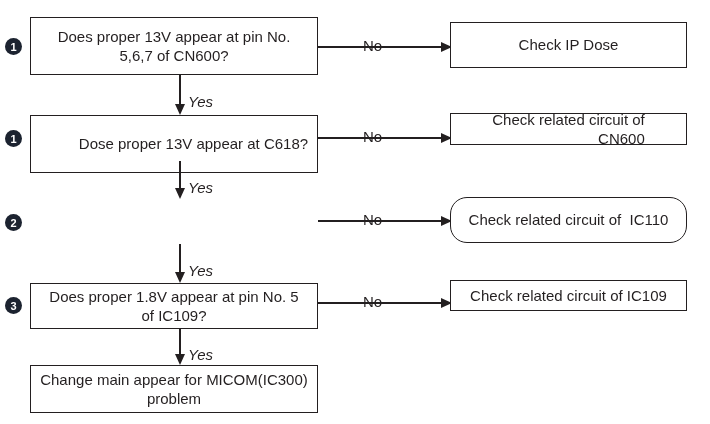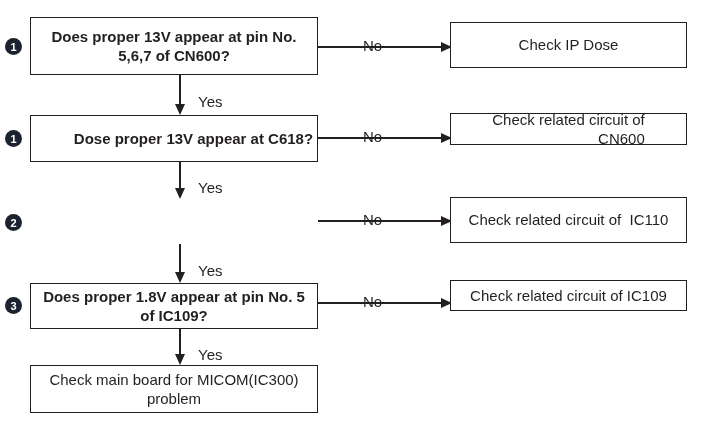--- a/index.html
+++ b/index.html
@@ -26,30 +26,30 @@
     box-sizing: border-box;
     display: flex;
     align-items: center;
     justify-content: center;
     text-align: center;
     font-size: 15px;
     line-height: 1.3;
     white-space: pre-wrap;
     background: var(--background);
   }
-  .qbox { left: 30px; width: 288px; font-weight: bold; }
+  .qbox { left: 30px; width: 288px; }
   .abox { left: 450px; width: 237px; }
   .q0 { top: 17px;  height: 58px; }
-  .q1 { top: 115px; height: 47px; padding-left: 39px; }
+  .q1 { top: 115px; height: 58px; padding-left: 39px; }
   .q2 { top: 199px; height: 46px; }
   .q3 { top: 283px; height: 46px; }
   .final { left: 30px; width: 288px; top: 365px; height: 48px; }
   .a0 { top: 22px;  height: 46px; }
   .a1 { top: 113px; height: 32px; text-align: right; }
-  .a2 { top: 197px; height: 46px; }
+  .a2 { top: 197px; height: 46px; border-radius: 17px; }
   .a3 { top: 280px; height: 31px; }
   .marker {
     position: absolute;
     left: 5px;
     width: 17px; height: 17px;
     border-radius: 50%;
     background: var(--marker-bg);
     color: #fff;
     font-size: 11px;
     font-weight: bold;
@@ -88,21 +88,21 @@
   }
   .ya0 { top: 104px; } .ya1 { top: 188px; } .ya2 { top: 272px; } .ya3 { top: 354px; }
   .lbl {
     position: absolute;
     font-size: 15px;
     color: var(--line);
     margin-top: 14px;
   }
   .nolbl { left: 363px; }
   .nl0 { top: 23px; } .nl1 { top: 114px; } .nl2 { top: 197px; } .nl3 { top: 279px; }
-  .yeslbl { left: 198px; }
+  .yeslbl { left: 188px; font-style: italic; }
   .yl0 { top: 79px; } .yl1 { top: 165px; } .yl2 { top: 248px; } .yl3 { top: 332px; }
 </style>
 </head>
 <body>
 
 <div class="flowchart">
 
   <span class="marker m0">1</span>
   <div class="box qbox q0">Does proper 13V appear at pin No.
 5,6,7 of CN600?</div>
@@ -138,16 +138,16 @@
   <div class="box qbox q3">Does proper 1.8V appear at pin No. 5
 of IC109?</div>
   <div class="hline n3"></div>
   <div class="harrow na3"></div>
   <span class="lbl nolbl nl3">No</span>
   <div class="box abox a3">Check related circuit of IC109</div>
   <div class="vline y3"></div>
   <div class="varrow ya3"></div>
   <span class="lbl yeslbl yl3">Yes</span>
 
-  <div class="box final">Check main board for MICOM(IC300)
+  <div class="box final">Change main appear for MICOM(IC300)
 problem</div>
 
 </div>
 
 </body></html>

